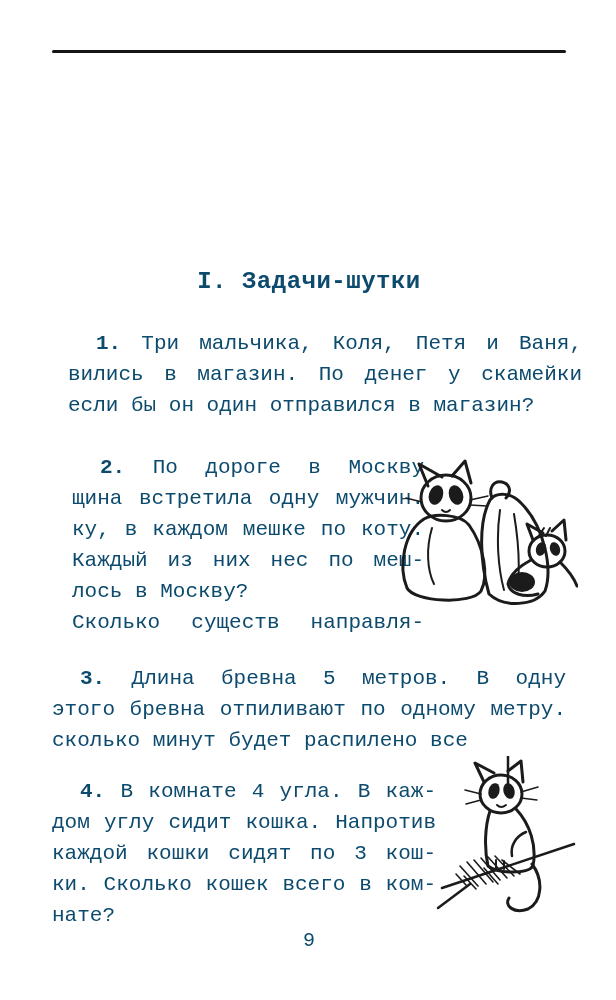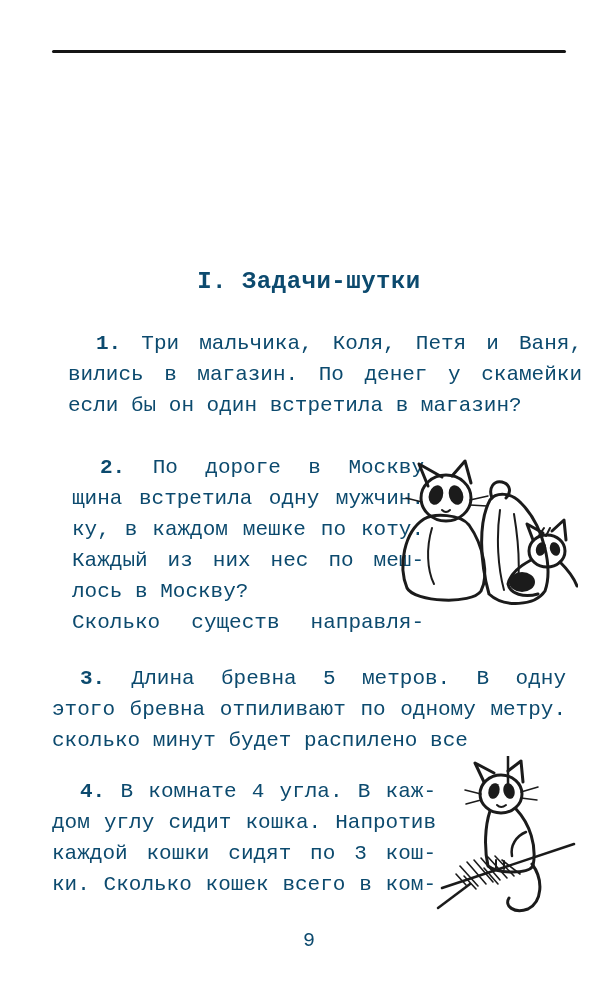--- a/index.html
+++ b/index.html
@@ -30,21 +30,21 @@
 
 <div class="page">
 
   <div class="rule"></div>
 
   <div class="title">I. Задачи-шутки</div>
 
   <div class="para" style="left:68px;top:328px;width:514px;">
     <div class="line jl first"><span class="num">1.</span><span>Три мальчика, Коля, Петя и Ваня, отпра-</span></div>
     <div class="line jl">вились в магазин. По денег у скамейки они</div>
-    <div class="line">если бы он один встретила в магазин?</div>
+    <div class="line">если бы он один отправился в магазин?</div>
   </div>
 
   <div class="para" style="left:52px;top:452px;width:352px;margin-left:20px;">
     <div class="line jl first"><span class="num">2.</span><span>По дороге в Москву жен-</span></div>
     <div class="line jl">щина встретила одну мужчин.</div>
     <div class="line jl">ку, в каждом мешке по коту.</div>
     <div class="line jl">Каждый из них нес по меш-</div>
     <div class="line">лось в Москву?</div>
     <div class="line jl">Сколько существ направля-</div>
   </div>
@@ -85,20 +85,21 @@
     <div class="line jl first"><span class="num">3.</span><span>Длина бревна 5 метров. В одну минуту от</span></div>
     <div class="line jl">этого бревна отпиливают по одному метру. Во</div>
     <div class="line">сколько минут будет распилено все бревно?</div>
   </div>
 
   <div class="para" style="left:52px;top:776px;width:384px;">
     <div class="line jl first"><span class="num">4.</span><span>В комнате 4 угла. В каж-</span></div>
     <div class="line jl">дом углу сидит кошка. Напротив</div>
     <div class="line jl">каждой кошки сидят по 3 кош-</div>
     <div class="line jl">ки. Сколько кошек всего в ком-</div>
+    <div class="line">нате?</div>
   </div>
 
   <div class="illus" style="left:436px;top:756px;">
     <svg width="140" height="162" viewBox="0 0 140 162">
 
       <path class="ink" stroke-width="2.5" d="M72,0 L72,28"></path>
       <path class="ink" stroke-width="2.5" d="M6,132 L138,88"></path>
       <path class="ink" stroke-width="2.5" d="M2,152 L34,128"></path>
 
       <g class="ink" stroke-width="1.6">

